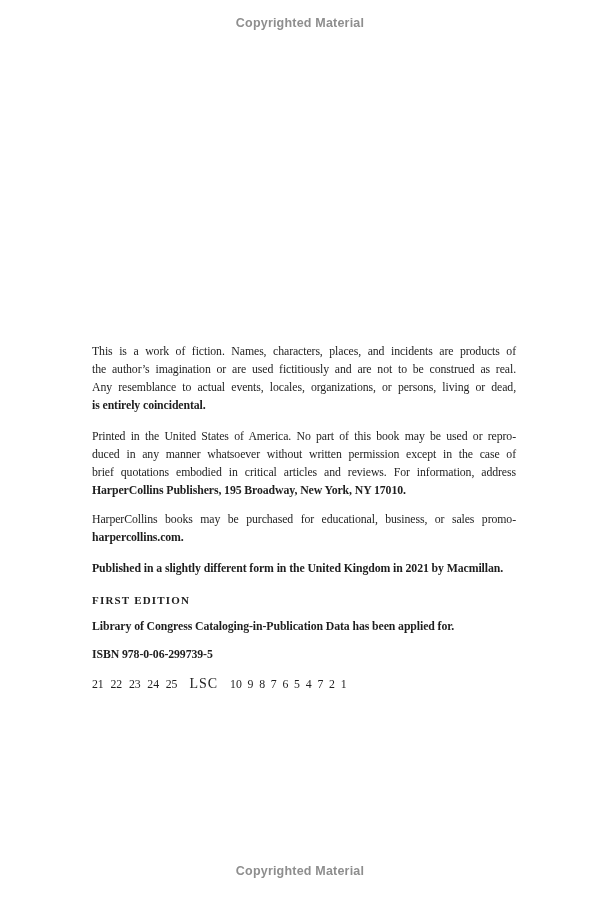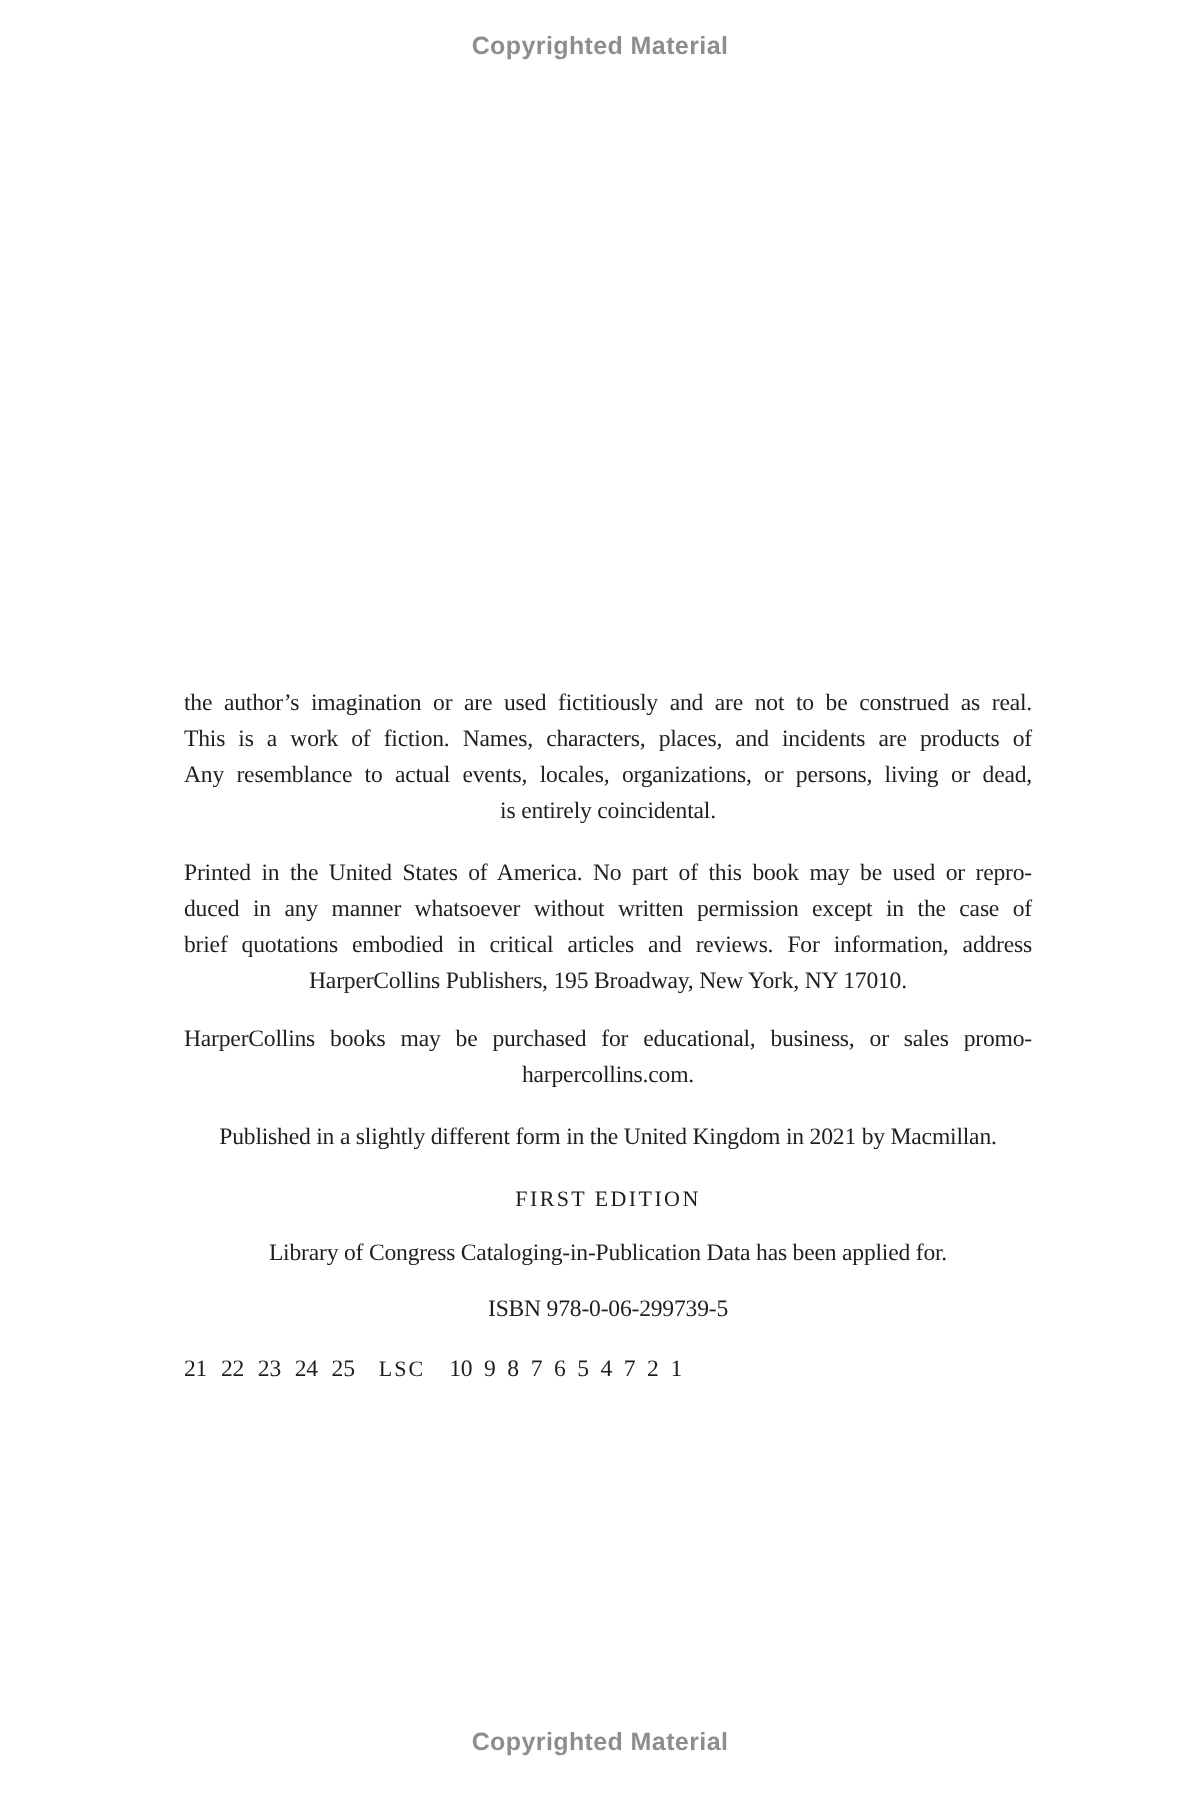--- a/index.html
+++ b/index.html
@@ -47,53 +47,54 @@
   
   .jl {
     text-align: justify;
     text-align-last: justify;
     -moz-text-align-last: justify;
     white-space: nowrap;
     height: 18px;
   }
   
   .ll {
-    text-align: center;
+    text-align: left;
     white-space: nowrap;
     height: 18px;
+    font-weight: bold;
   }
   .sc {
     font-size: 9.3px;
     letter-spacing: 0.8px;
   }
   .sc-line {
     font-size: 11px;
     letter-spacing: 1.2px;
   }
   .printing { white-space: nowrap; }
   .printing .years { word-spacing: 4px; }
   .printing .printer {
-    font-size: 11px;
+    font-size: 14px;
     letter-spacing: 1px;
     margin: 0 12px;
   }
   .printing .run { word-spacing: 3px; }
 </style>
 </head>
 <body>
 
 <div class="page">
 
   <div class="watermark wm-top">Copyrighted Material</div>
 
   <div class="text-block">
 
     <div class="para mb-a">
+      <div class="jl">This is a work of fiction. Names, characters, places, and incidents are products of</div>
       <div class="jl">the author’s imagination or are used fictitiously and are not to be construed as real.</div>
-      <div class="jl">This is a work of fiction. Names, characters, places, and incidents are products of</div>
       <div class="jl">Any resemblance to actual events, locales, organizations, or persons, living or dead,</div>
       <div class="ll">is entirely coincidental.</div>
     </div>
 
     <div class="para mb-b">
       <div class="jl">Printed in the United States of America. No part of this book may be used or repro-</div>
       <div class="jl">duced in any manner whatsoever without written permission except in the case of</div>
       <div class="jl">brief quotations embodied in critical articles and reviews. For information, address</div>
       <div class="ll">HarperCollins Publishers, 195 Broadway, New York, NY 17010.</div>
     </div>

